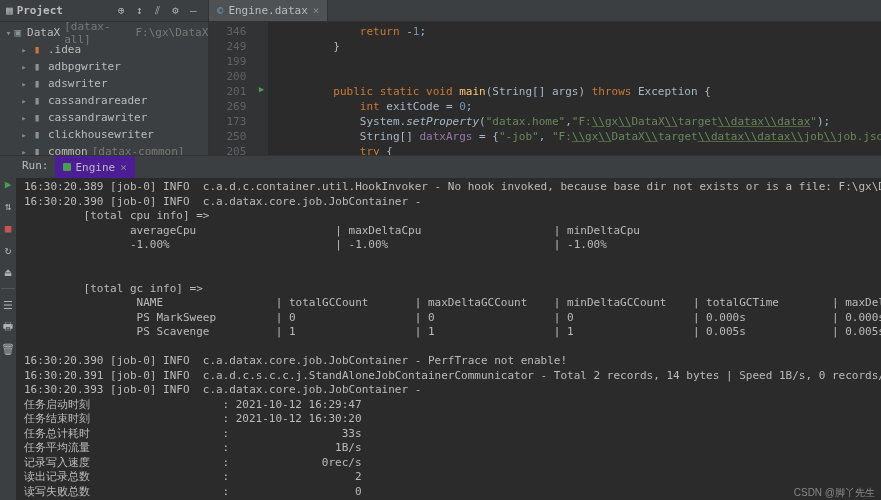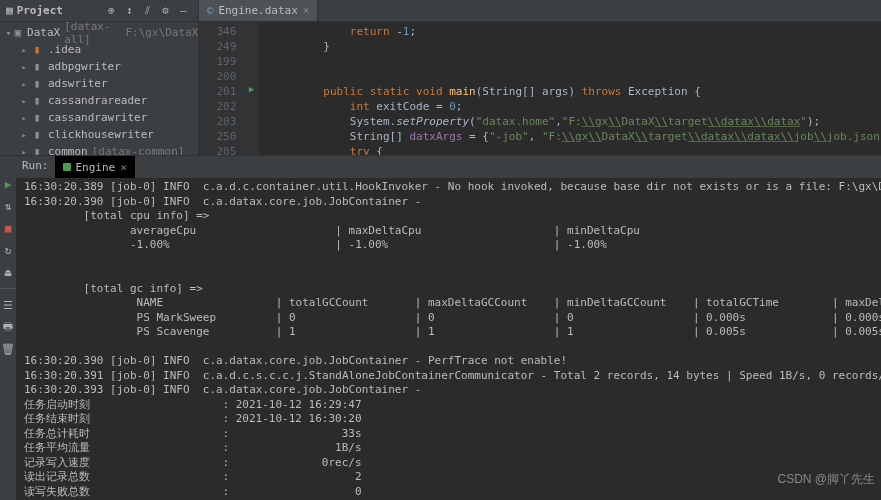--- a/index.html
+++ b/index.html
@@ -35,26 +35,26 @@
 .nm{color:#6897bb}
 .mth{color:#ffc66d}
 .fld-u{color:#9876aa;text-decoration-color:#665544}
 .str-u{color:#6a8759;text-decoration:underline;text-decoration-color:#556644}
 .id{color:#a9b7c6}
 .it{color:#a9b7c6;font-style:italic}
 .run-panel{border-top:1px solid #323232;display:flex;height:345px}
 .run-left{width:24px;background:#3c3f41;display:flex;flex-direction:column;align-items:center;padding-top:20px;gap:6px}
 .run-main{flex:1;display:flex;flex-direction:column}
 .run-hdr{height:22px;display:flex}
-.run-tab{display:flex;align-items:center;padding:0 8px;background:#000000;gap:5px;color:#bbb}
+.run-tab{display:flex;align-items:center;padding:0 8px;background:#4c1d95;gap:5px;color:#bbb}
 .run-tab .rico{width:8px;height:8px;background:#499c54;border-radius:1px}
 .con{flex:1;background:#2b2b2b;color:#bbb;font-family:Consolas,monospace;font-size:11px;padding:2px 8px;line-height:14.5px;white-space:pre;overflow:hidden}
 .con div{height:14.5px}
 .tool-ico{width:16px;height:16px;color:#afb1b3;display:flex;align-items:center;justify-content:center}
-.watermark{position:absolute;right:6px;bottom:12px;color:#888;font-size:12px;font-family:sans-serif}
+.watermark{position:absolute;right:6px;bottom:0;color:#888;font-size:10px;font-family:sans-serif}
 </style>
 </head>
 <body>
 
 <div class="top">
   <div class="sidebar">
     <div class="proj-hdr">
       <span style="margin-right:4px;color:#afb1b3">▦</span>
       <span class="title">Project</span>
       <span class="ico-btn">⊕</span>
@@ -62,21 +62,21 @@
       <span class="ico-btn">⫽</span>
       <span class="ico-btn">⚙</span>
       <span class="ico-btn">—</span>
     </div>
     <div class="tree">
       <div class="tree-item">
         <span class="arrow">▾</span>
           <span class="fico fldr">▣</span>
         <span>DataX</span>
         <span class="dim">[datax-all]</span>
-        <span class="dim" style="margin-left:8px">F:\gx\DataX</span>
+        <span class="dim" style="margin-left:18px">F:\gx\DataX</span>
       </div>
       <div id="tree-items">
           <div class="tree-item l1">
             <span class="arrow">▸</span>
             <span class="fico fldr-o">▮</span>
             <span>.idea</span>
           </div>
           <div class="tree-item l1">
             <span class="arrow">▸</span>
             <span class="fico fldr">▮</span>
@@ -119,22 +119,22 @@
         <span class="cls">×</span>
       </div>
     </div>
     <div class="code">
       <div class="gutter" id="gutter">
           <div class="ln">346</div>
           <div class="ln">249</div>
           <div class="ln">199</div>
           <div class="ln">200</div>
           <div class="ln">201</div>
-          <div class="ln">202</div>
-          <div class="ln">203</div>
+          <div class="ln">269</div>
+          <div class="ln">173</div>
           <div class="ln">250</div>
           <div class="ln">205</div>
         </div>
       <div class="gut-run" id="gutrun">
           <div class="bp"></div>
           <div class="bp"></div>
           <div class="bp"></div>
           <div class="bp"></div>
           <div class="play">▶</div>
           <div class="bp"></div>

